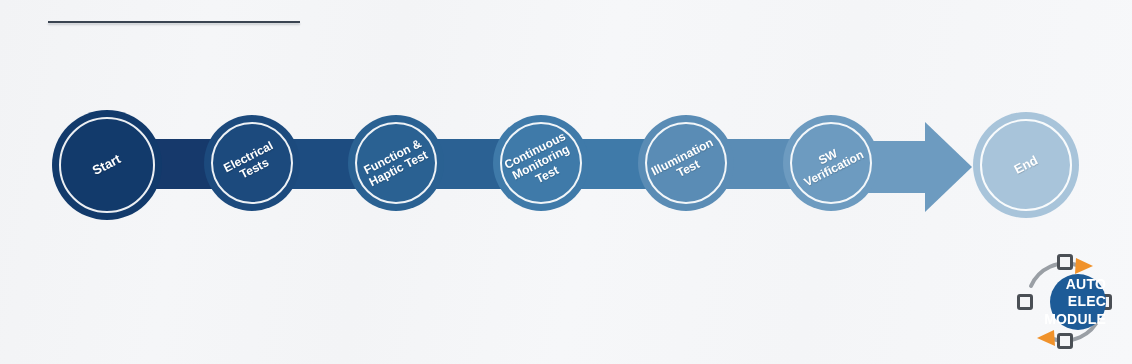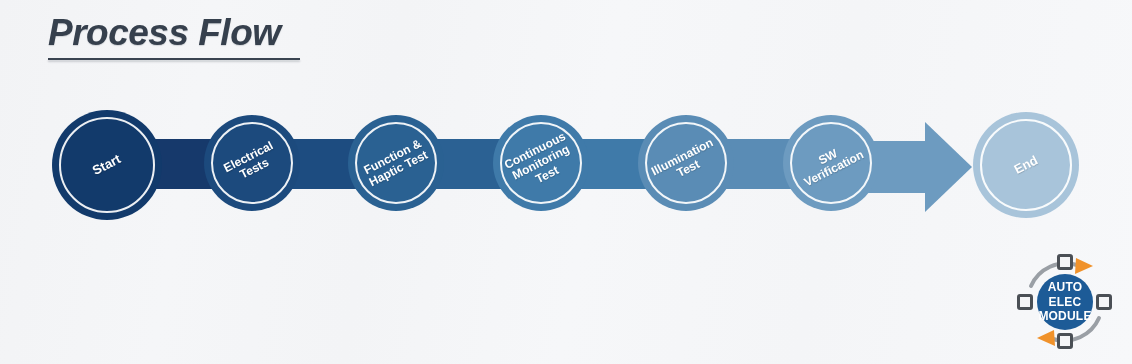--- a/index.html
+++ b/index.html
@@ -112,32 +112,32 @@
   
   #logo {
     position: absolute;
     left: 1015px;
     top: 252px;
     width: 100px;
     height: 100px;
   }
   #logo-core {
     position: absolute;
-    left: 22px;
+    left: 35px;
     top: 22px;
     width: 56px;
     height: 56px;
     border-radius: 50%;
     background: #1d5b97;
     display: flex;
     flex-direction: column;
-    align-items: center;
+    align-items: flex-end;
     justify-content: center;
     color: #ffffff;
-    font-size: 12px;
+    font-size: 14px;
     font-weight: bold;
     line-height: 1.22;
     letter-spacing: 0.2px;
   }
   .logo-sq {
     position: absolute;
     width: 16px;
     height: 16px;
     border: 3px solid #4a4f55;
     border-radius: 3px;
@@ -148,21 +148,20 @@
   #sq-right  { left: 81px; top: 42px; }
   #sq-bottom { left: 42px; top: 81px; }
   #sq-left   { left: 2px;  top: 42px; }
 </style>
 </head>
 <body>
 
 <div id="slide">
 
   <div id="title-wrap">
-    <div id="page-title">Process Flow</div>
     <div id="title-rule"></div>
   </div>
 
   <div id="flow">
 
     <div class="connector" style="left:100px; width:160px; background:#16396b;"></div>
     <div class="connector" style="left:245px; width:160px; background:#1d4c80;"></div>
     <div class="connector" style="left:390px; width:160px; background:#2b6193;"></div>
     <div class="connector" style="left:535px; width:160px; background:#3f7aa9;"></div>
     <div class="connector" style="left:680px; width:160px; background:#5a8cb5;"></div>

